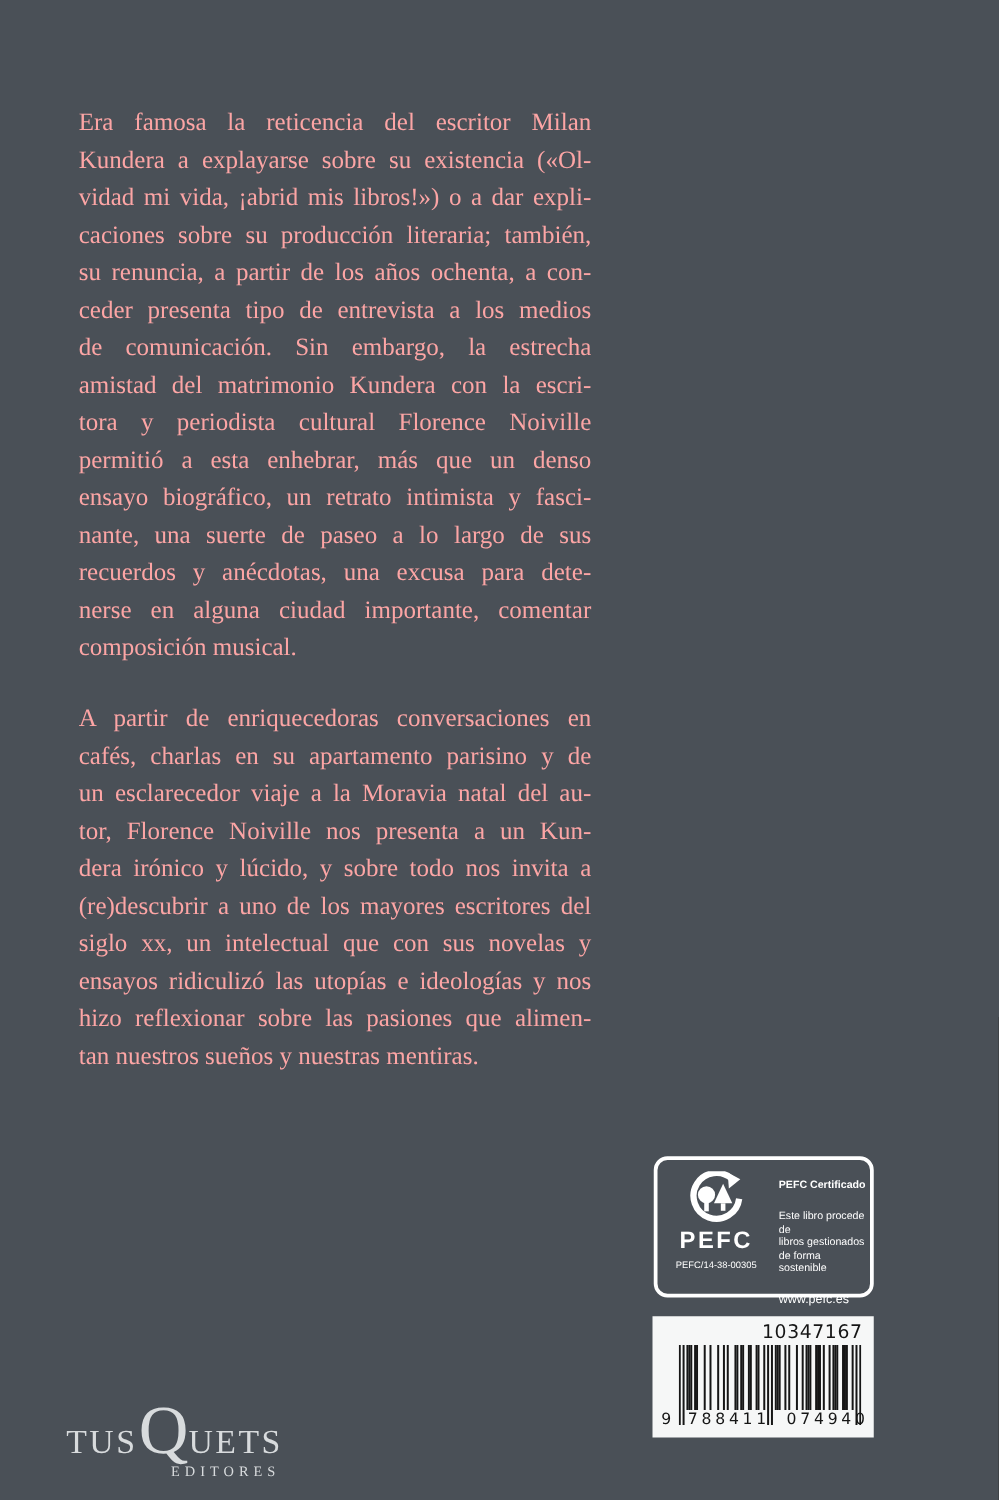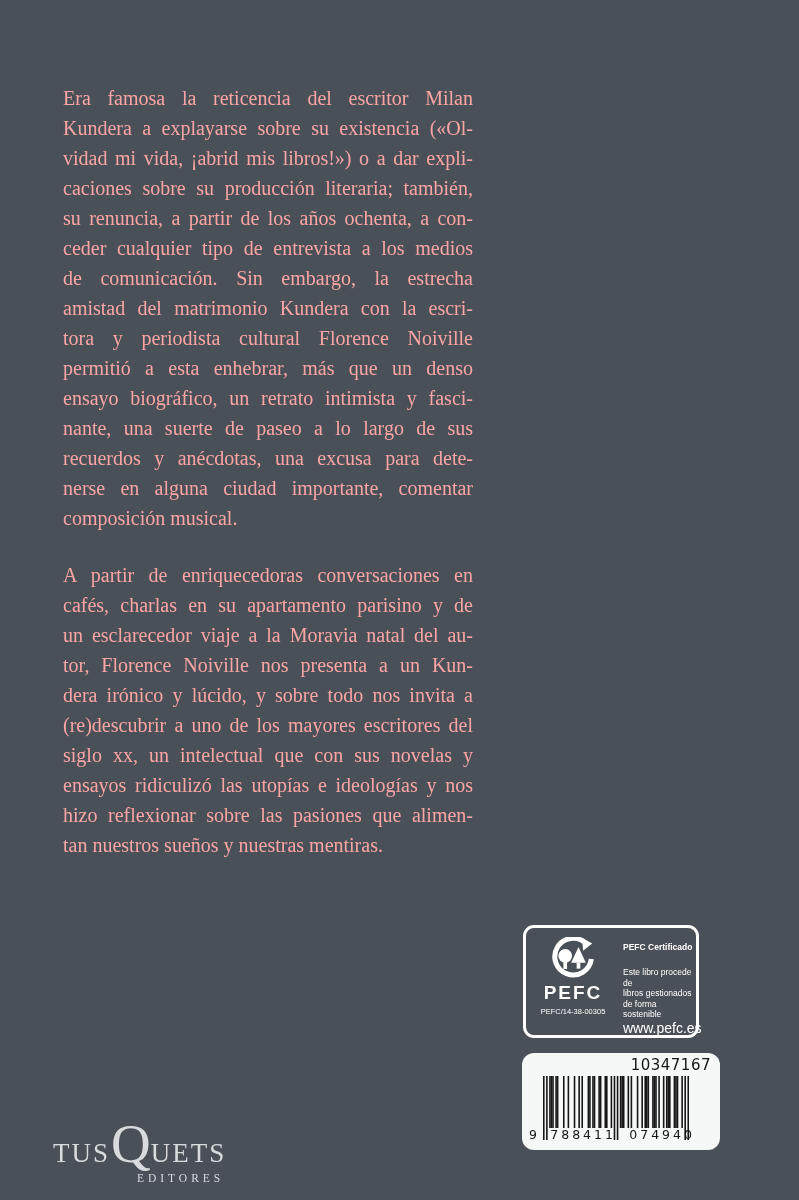--- a/index.html
+++ b/index.html
@@ -23,28 +23,27 @@
     border:3px solid #FFFFFF; border-radius:11px; box-sizing:border-box;
     color:#FFFFFF; font-family:"Liberation Sans", sans-serif;
   }
   .pefc-left { position:absolute; left:7px; top:7px; width:80px; text-align:center; }
   .pefc-icon svg { width:46px; height:44px; display:block; margin:2px auto 0; }
   .pefc-logo-text { font-weight:bold; font-size:19px; letter-spacing:2px; line-height:1; margin-top:2px; }
   .pefc-license { font-size:7.5px; margin-top:5px; white-space:nowrap; }
   .pefc-right { position:absolute; left:97px; top:14px; width:74px; }
   .pefc-title { font-size:8.5px; font-weight:bold; }
   .pefc-desc { font-size:8.5px; margin-top:15px; line-height:10.5px; }
-  .pefc-site { font-size:14px; }
+  .pefc-site { font-size:10px; margin-top:14px; }
 
   
   .barcode-box {
-    position:absolute; left:522px; top:1053px; width:198px; height:97px;
+    position:absolute; left:522px; top:1053px; width:177px; height:97px;
     background:#F6F7F7; color:#161616;
     font-family:"DejaVu Sans", sans-serif;
-    border-radius:12px;
   }
   .barcode-top { position:absolute; top:3px; right:9px; font-size:15px; letter-spacing:0.5px; }
   .bars { position:absolute; left:21px; top:23px; }
   .barcode-digits {
     position:absolute; left:7px; top:74px; width:166px;
     display:flex; justify-content:space-between; font-size:12.5px; font-weight:500;
   }
   .barcode-digits .grp { letter-spacing:3px; }
 
   
@@ -59,21 +58,21 @@
 
 <div class="cover">
 
   <section class="synopsis">
       <div class="paragraph">
         <div class="line">Era famosa la reticencia del escritor Milan</div>
         <div class="line">Kundera a explayarse sobre su existencia («Ol-</div>
         <div class="line">vidad mi vida, ¡abrid mis libros!») o a dar expli-</div>
         <div class="line">caciones sobre su producción literaria; también,</div>
         <div class="line">su renuncia, a partir de los años ochenta, a con-</div>
-        <div class="line">ceder cualquier tipo de entrevista a los medios</div>
+        <div class="line">ceder presenta tipo de entrevista a los medios</div>
         <div class="line">de comunicación. Sin embargo, la estrecha</div>
         <div class="line">amistad del matrimonio Kundera con la escri-</div>
         <div class="line">tora y periodista cultural Florence Noiville</div>
         <div class="line">permitió a esta enhebrar, más que un denso</div>
         <div class="line">ensayo biográfico, un retrato intimista y fasci-</div>
         <div class="line">nante, una suerte de paseo a lo largo de sus</div>
         <div class="line">recuerdos y anécdotas, una excusa para dete-</div>
         <div class="line">nerse en alguna ciudad importante, comentar</div>
         <div class="line last">composición musical.</div>
       </div>

